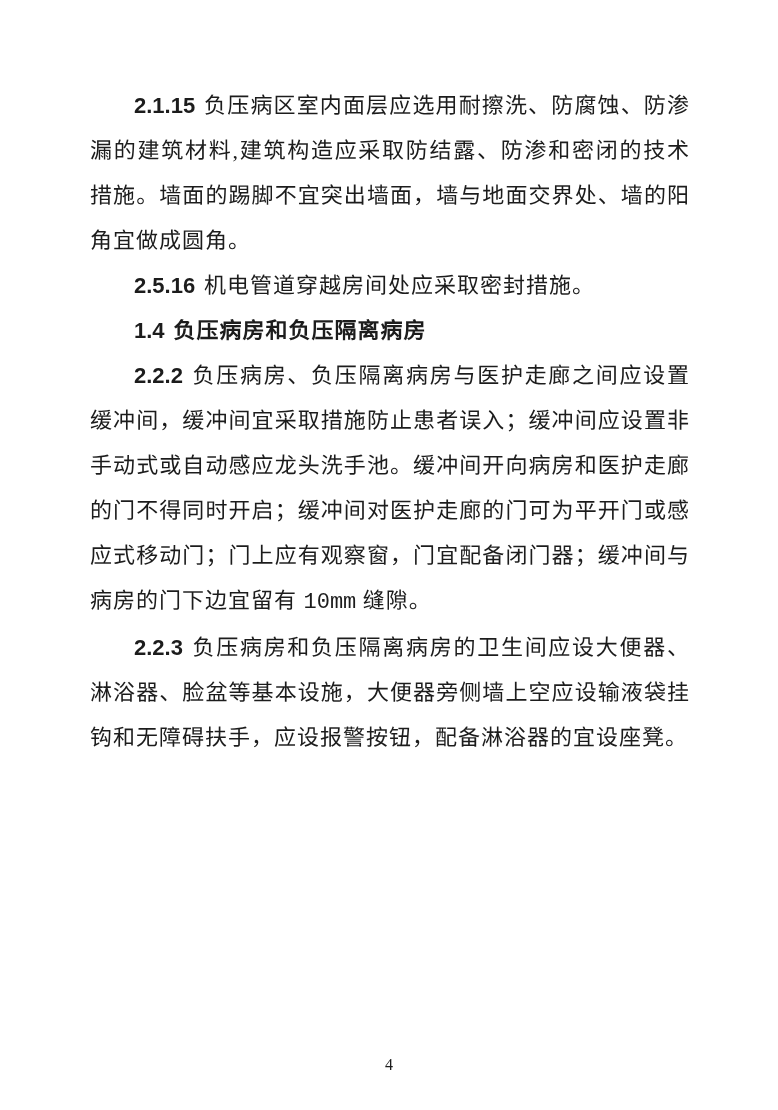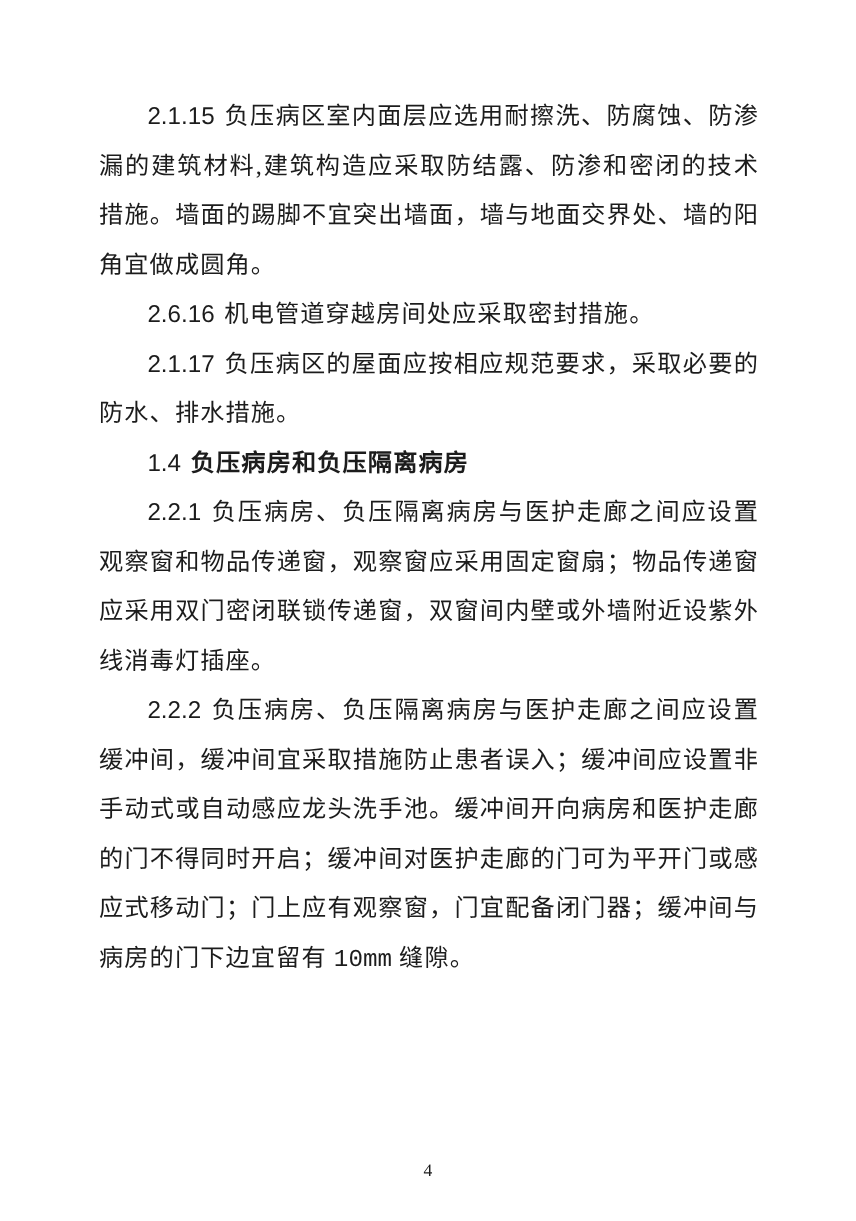--- a/index.html
+++ b/index.html
@@ -30,21 +30,21 @@
     text-align: justify;
     text-justify: inter-ideograph;
     letter-spacing: 1px;
   }
   .para {
     margin: 0;
     text-indent: 2em;
   }
   .para .num {
     font-family: "Liberation Sans", "DejaVu Sans", sans-serif;
-    font-weight: 400;
+    font-weight: 700;
     letter-spacing: 0;
     margin-right: 0.4em;
   }
   .para .latin {
     font-family: Liberation Mono, monospace;
     letter-spacing: 0;
   }
   .para.heading {
     font-weight: 700;
   }
@@ -59,20 +59,19 @@
     color: #1c1c1c;
     font-family: "Liberation Serif", "DejaVu Serif", serif;
   }
 </style>
 </head>
 <body>
 
 <div class="page">
   <div class="doc-body" id="doc-body">
       <p class="para body"><span class="num">2.1.15</span>负压病区室内面层应选用耐擦洗、防腐蚀、防渗漏的建筑材料,建筑构造应采取防结露、防渗和密闭的技术措施。墙面的踢脚不宜突出墙面，墙与地面交界处、墙的阳角宜做成圆角。</p>
-      <p class="para body"><span class="num">2.6.16</span>机电管道穿越房间处应采取密封措施。</p>
-      <p class="para body"><span class="num">2.1.17</span>负压病区的屋面应按相应规范要求，采取必要的防水、排水措施。</p>
+      <p class="para body"><span class="num">2.5.16</span>机电管道穿越房间处应采取密封措施。</p>
       <p class="para heading"><span class="num">1.4</span>负压病房和负压隔离病房</p>
-      <p class="para body"><span class="num">2.2.1</span>负压病房、负压隔离病房与医护走廊之间应设置观察窗和物品传递窗，观察窗应采用固定窗扇；物品传递窗应采用双门密闭联锁传递窗，双窗间内壁或外墙附近设紫外线消毒灯插座。</p>
       <p class="para body"><span class="num">2.2.2</span>负压病房、负压隔离病房与医护走廊之间应设置缓冲间，缓冲间宜采取措施防止患者误入；缓冲间应设置非手动式或自动感应龙头洗手池。缓冲间开向病房和医护走廊的门不得同时开启；缓冲间对医护走廊的门可为平开门或感应式移动门；门上应有观察窗，门宜配备闭门器；缓冲间与病房的门下边宜留有 <span class="latin">10mm</span> 缝隙。</p>
+      <p class="para body"><span class="num">2.2.3</span>负压病房和负压隔离病房的卫生间应设大便器、淋浴器、脸盆等基本设施，大便器旁侧墙上空应设输液袋挂钩和无障碍扶手，应设报警按钮，配备淋浴器的宜设座凳。</p>
     </div>
   <div class="page-number">4</div>
 </div>
 
 </body></html>

